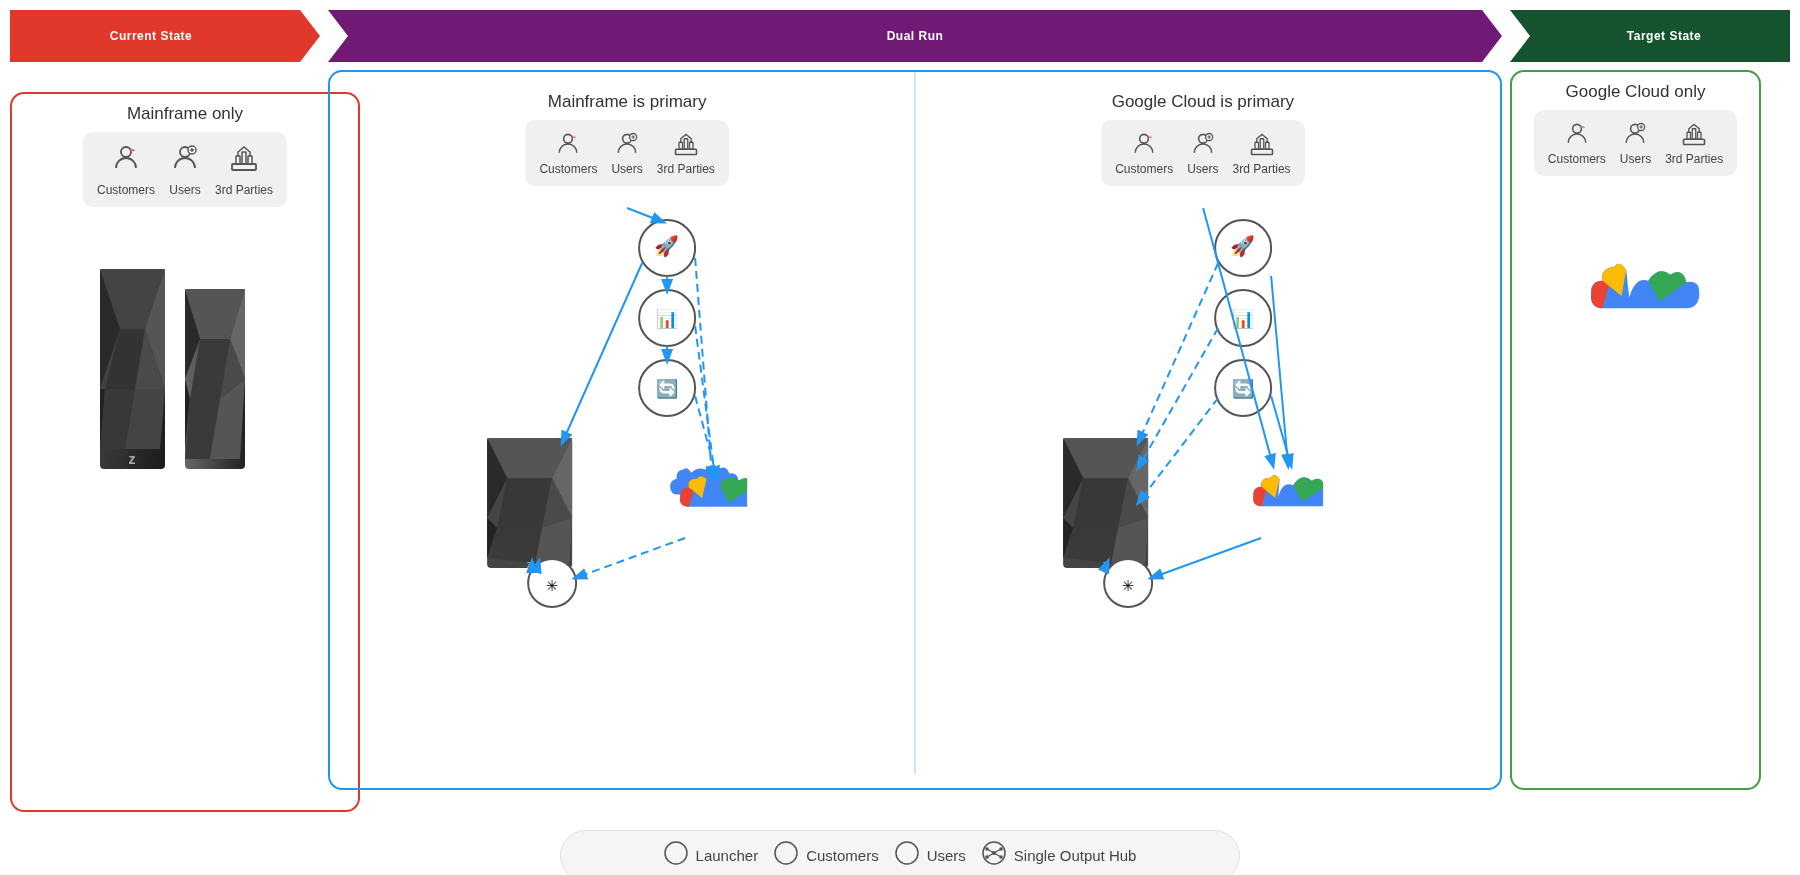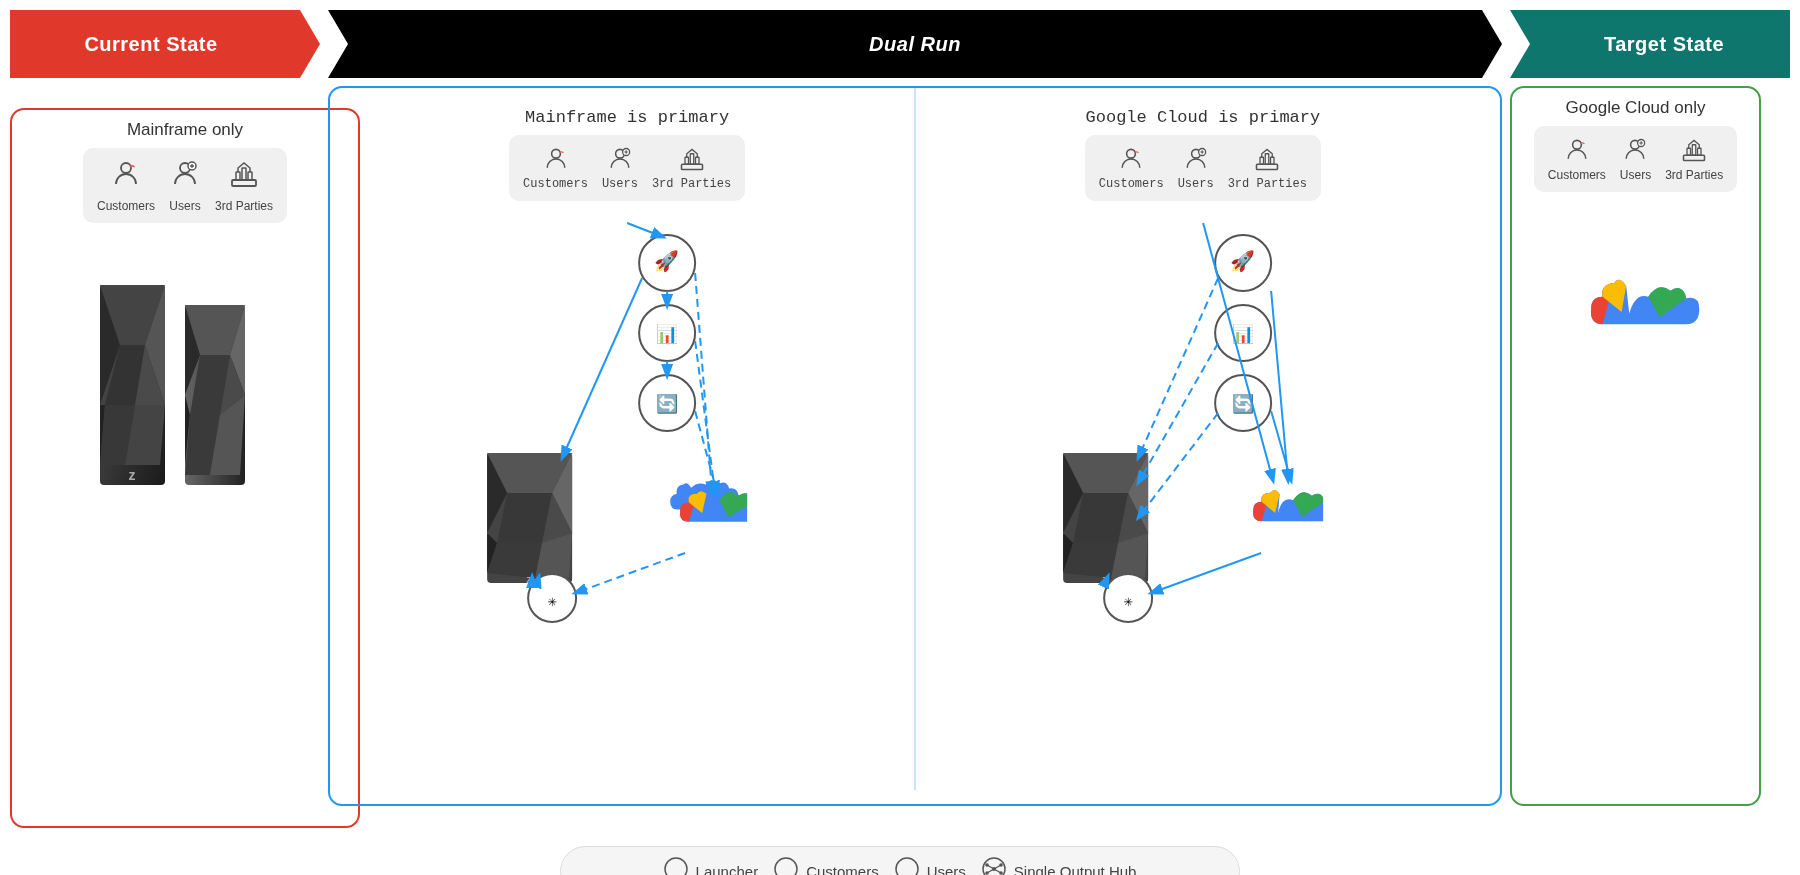--- a/index.html
+++ b/index.html
@@ -23,44 +23,43 @@
       gap: 8px;
       flex: 1;
     }
 
     
     .banner {
       position: relative;
       display: flex;
       align-items: center;
       justify-content: center;
-      height: 68px;
-      font-size: 20px;
+      height: 52px;
+      font-size: 12px;
       font-weight: 700;
       color: #fff;
       letter-spacing: 0.5px;
       margin-bottom: 8px;
       text-align: center;
     }
 
     .banner-current {
       background: #e0392b;
       clip-path: polygon(0 0, calc(100% - 20px) 0, 100% 50%, calc(100% - 20px) 100%, 0 100%);
       padding-right: 28px;
     }
 
     .banner-dual {
-      background: #000000;
+      background: #701a75;
       clip-path: polygon(0 0, calc(100% - 20px) 0, 100% 50%, calc(100% - 20px) 100%, 0 100%, 20px 50%);
       padding: 0 28px;
-      font-style: italic;
     }
 
     .banner-target {
-      background: #0f766e;
+      background: #14532d;
       clip-path: polygon(0 0, 100% 0, 100% 100%, 0 100%, 20px 50%);
       padding-left: 28px;
     }
 
     
     .panel {
       border-radius: 14px;
       padding: 0 10px 14px 10px;
       display: flex;
       flex-direction: column;
@@ -87,21 +86,20 @@
       width: 251px;
       min-height: 720px;
     }
 
     .dual-inner {
       display: flex;
       flex-direction: row;
       flex: 1;
       gap: 0;
       width: 100%;
-      font-family: Liberation Mono, monospace;
     }
 
     .dual-sub {
       flex: 1;
       display: flex;
       flex-direction: column;
       align-items: center;
       padding: 10px 8px;
       position: relative;
     }

